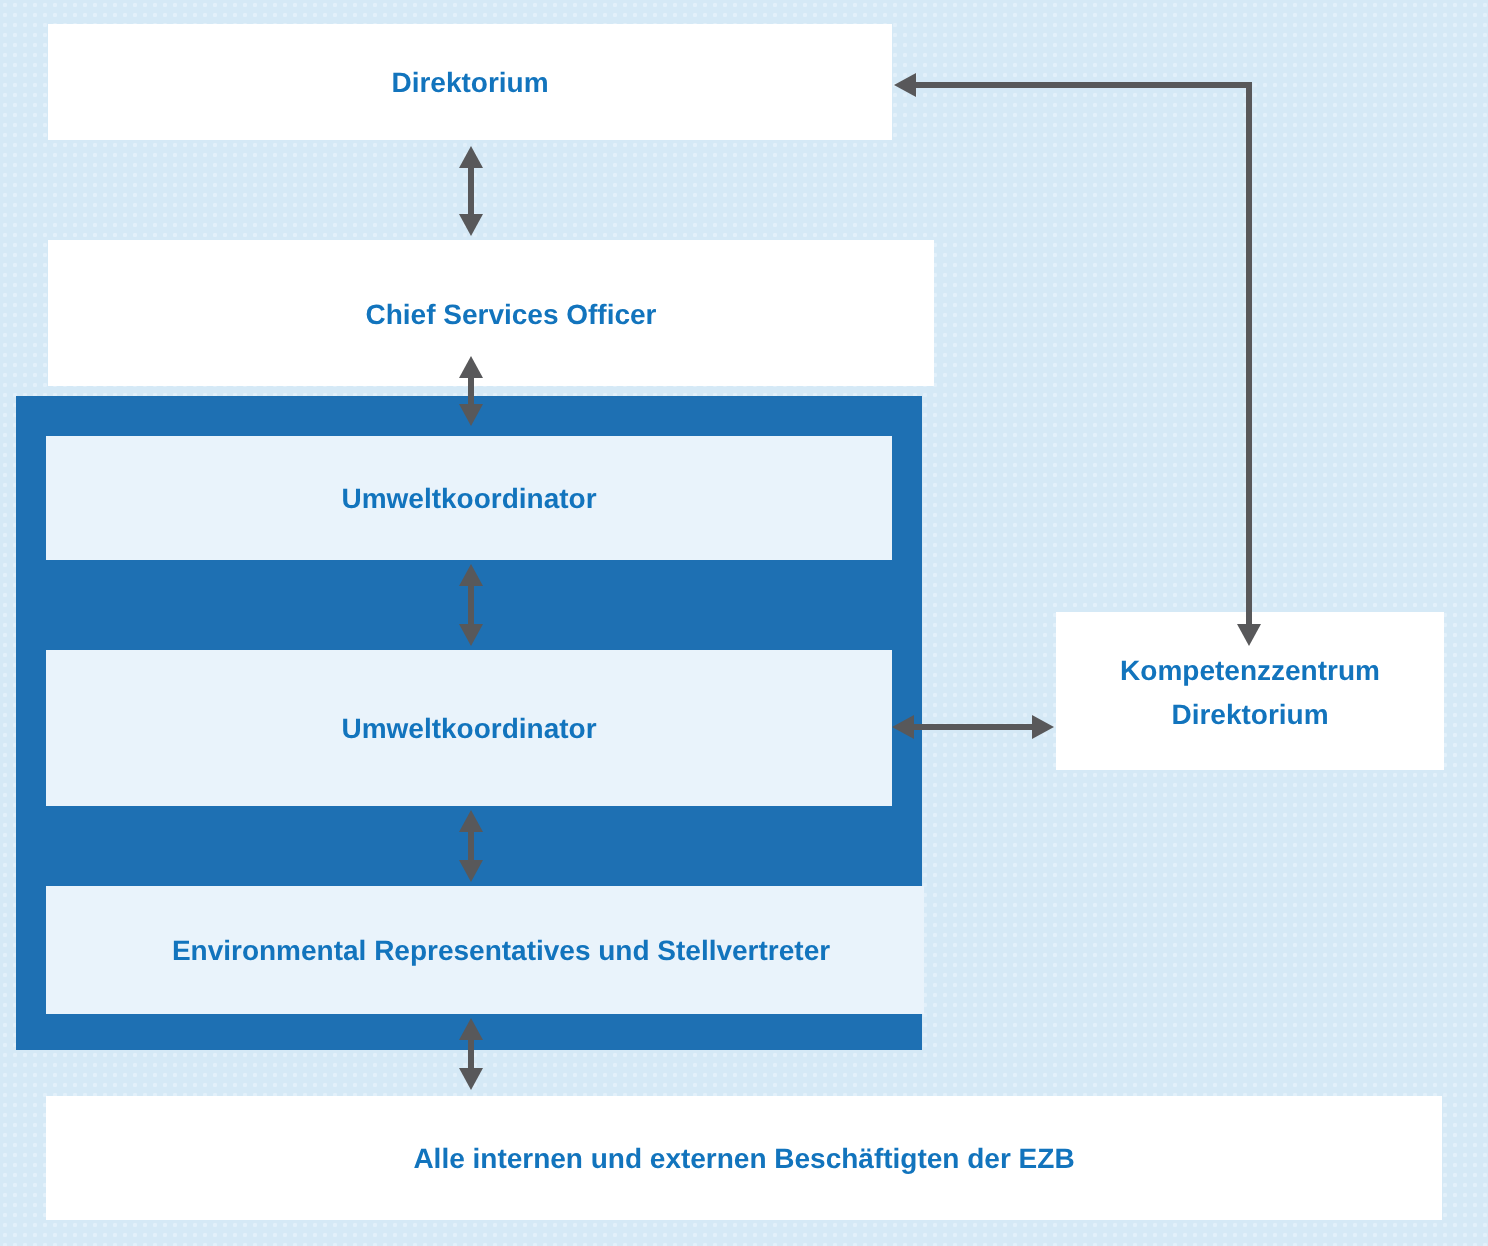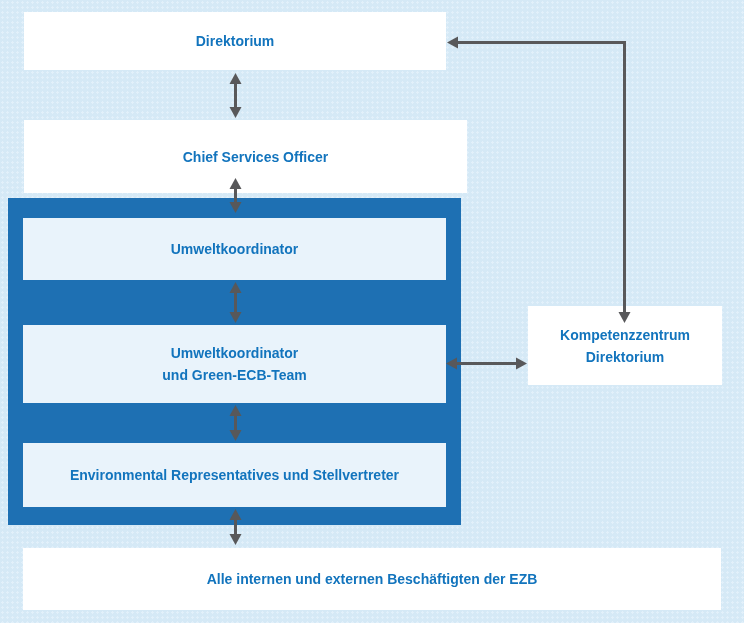--- a/index.html
+++ b/index.html
@@ -52,21 +52,21 @@
     stroke-width:3;
     fill:none;
   }
   .arrows polygon{fill:var(--arrow);stroke:none;}
 
   
   .n-direktorium{left:24px;top:12px;width:422px;height:58px;}
   .n-cso{left:24px;top:120px;width:423px;height:73px;padding-left:20px;}
   .n-koordinator{left:23px;top:218px;width:423px;height:62px;}
   .n-beauftragte{left:23px;top:325px;width:423px;height:78px;}
-  .n-envreps{left:23px;top:443px;width:423px;height:64px;}
+  .n-envreps{left:23px;top:443px;width:423px;height:64px;padding-left:16px;}
   .n-kompetenz{left:528px;top:306px;width:194px;height:79px;}
   .n-alle{left:23px;top:548px;width:698px;height:62px;align-items:center;}
 </style>
 </head>
 <body>
 
 <div class="stage">
 
   <div class="group-container"></div>
 
@@ -77,21 +77,20 @@
   <div class="node white n-cso">
     <span>Chief Services Officer</span>
   </div>
 
   <div class="node light n-koordinator">
     <span>Umweltkoordinator</span>
   </div>
 
   <div class="node light n-beauftragte">
     <span>Umweltkoordinator</span>
-    <span>und Green-ECB-Team</span>
   </div>
 
   <div class="node light n-envreps">
     <span>Environmental Representatives und Stellvertreter</span>
   </div>
 
   <div class="node white n-kompetenz">
     <span>Kompetenzzentrum</span>
     <span>Direktorium</span>
   </div>

